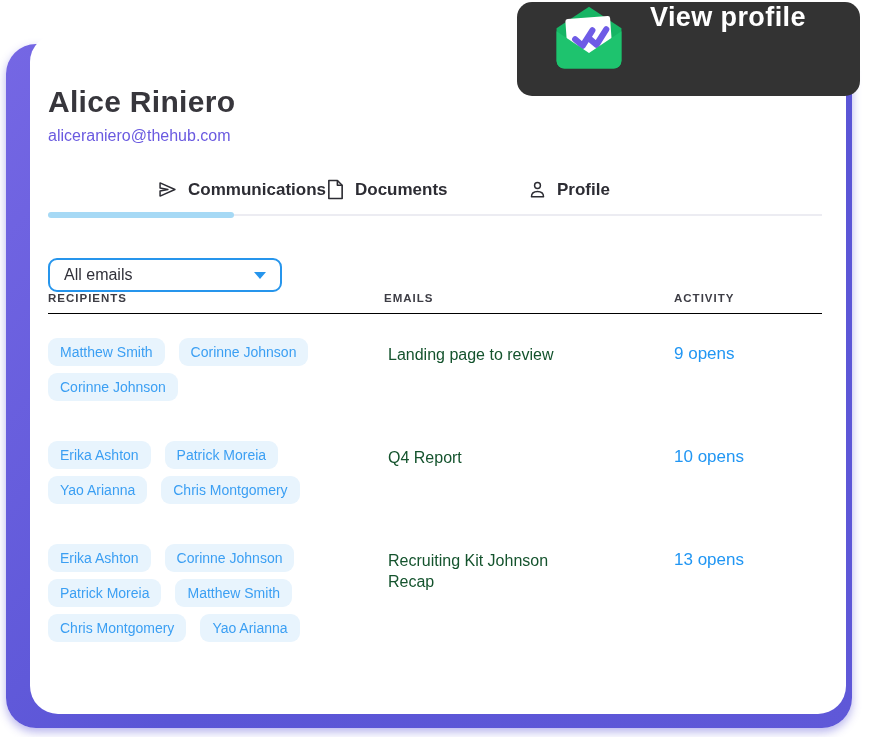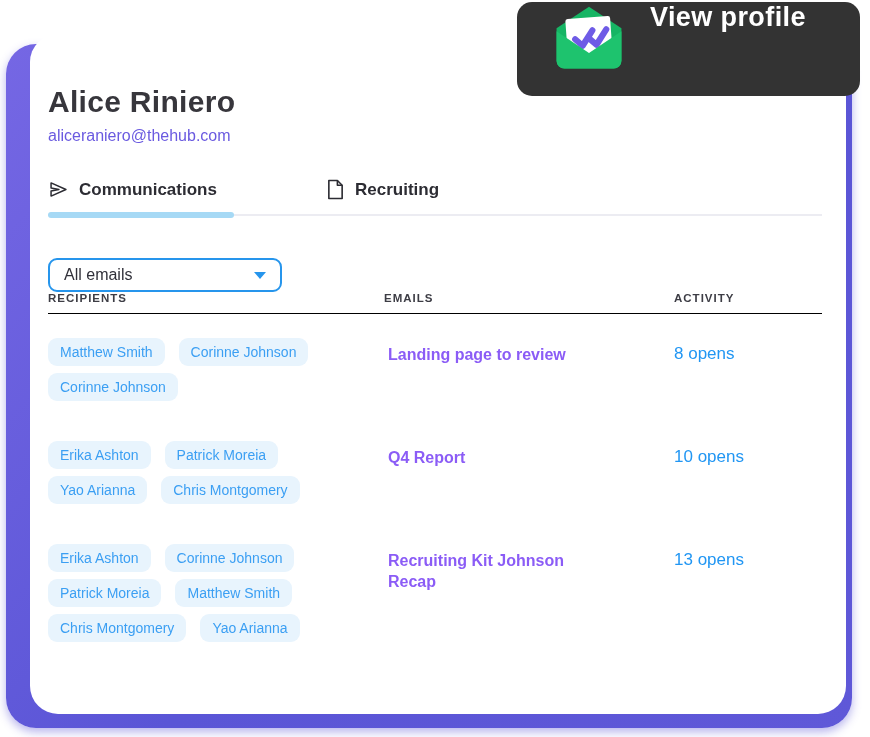--- a/index.html
+++ b/index.html
@@ -57,21 +57,21 @@
     display: flex;
     align-items: center;
     gap: 10px;
     padding-bottom: 14px;
     font-size: 17px;
     font-weight: 600;
     color: #2c2c33;
     cursor: pointer;
   }
   .tab .t-icon { display: inline-flex; color: #2c2c33; }
-  .tab-communications { width: 278px; position: relative; }
+  .tab-communications { width: 278px; position: relative; justify-content: flex-end; }
   .tab-documents     { width: 202px; }
   .tab-profile       { width: auto; }
   .active-underline {
     position: absolute;
     left: 0; bottom: -4px;
     width: 186px; height: 6px;
     border-radius: 3px;
     background: #a6d9f5;
   }
 
@@ -128,22 +128,22 @@
     font-size: 14px;
     line-height: 18px;
     padding: 5px 12px;
     border-radius: 9px;
     white-space: nowrap;
     cursor: pointer;
   }
   .email-cell { padding: 7px 78px 0 4px; }
   .email-subject {
     font-size: 16px;
-    font-weight: 700;
-    color: #8b5cf6;
+    font-weight: 400;
+    color: #14532d;
     line-height: 1.3;
     cursor: pointer;
     text-decoration: none;
   }
   .activity-cell {
     padding-top: 6px;
     font-size: 17px;
     color: #2196f3;
   }
 
@@ -188,21 +188,30 @@
       <span>Communications</span>
       <span class="active-underline"></span>
     </div>
     <div class="tab tab-documents">
       <span class="t-icon">
         <svg width="19" height="21" viewBox="0 0 20 22" fill="none" stroke="currentColor" stroke-width="1.7" stroke-linejoin="round">
           <path d="M3 1.5 H12 L17 6.5 V20.5 H3 Z"></path>
           <path d="M12 1.5 V6.5 H17"></path>
         </svg>
       </span>
-      <span>Recruiting</span>
+      <span>Documents</span>
+    </div>
+    <div class="tab tab-profile">
+      <span class="t-icon">
+        <svg width="19" height="21" viewBox="0 0 22 22" fill="none" stroke="currentColor" stroke-width="1.7" stroke-linecap="round">
+          <circle cx="11" cy="6.4" r="3.4"></circle>
+          <path d="M4 19.5 C4 15.4 7 13.4 11 13.4 C15 13.4 18 15.4 18 19.5 Z" stroke-linejoin="round"></path>
+        </svg>
+      </span>
+      <span>Profile</span>
     </div>
   </div>
 
   <div class="filter">
     <span class="filter-label">All emails</span>
     <span class="caret"></span>
   </div>
 
   <div class="thead">
     <span class="th">RECIPIENTS</span>
@@ -211,21 +220,21 @@
   </div>
 
   <div class="tbody">
       <div class="row">
         <div class="recipients-cell">
           <span class="chip">Matthew Smith</span>
           <span class="chip">Corinne Johnson</span>
           <span class="chip">Corinne Johnson</span>
         </div>
         <div class="email-cell"><span class="email-subject">Landing page to review</span></div>
-        <div class="activity-cell">8 opens</div>
+        <div class="activity-cell">9 opens</div>
       </div>
       <div class="row">
         <div class="recipients-cell">
           <span class="chip">Erika Ashton</span>
           <span class="chip">Patrick Moreia</span>
           <span class="chip">Yao Arianna</span>
           <span class="chip">Chris Montgomery</span>
         </div>
         <div class="email-cell"><span class="email-subject">Q4 Report</span></div>
         <div class="activity-cell">10 opens</div>

